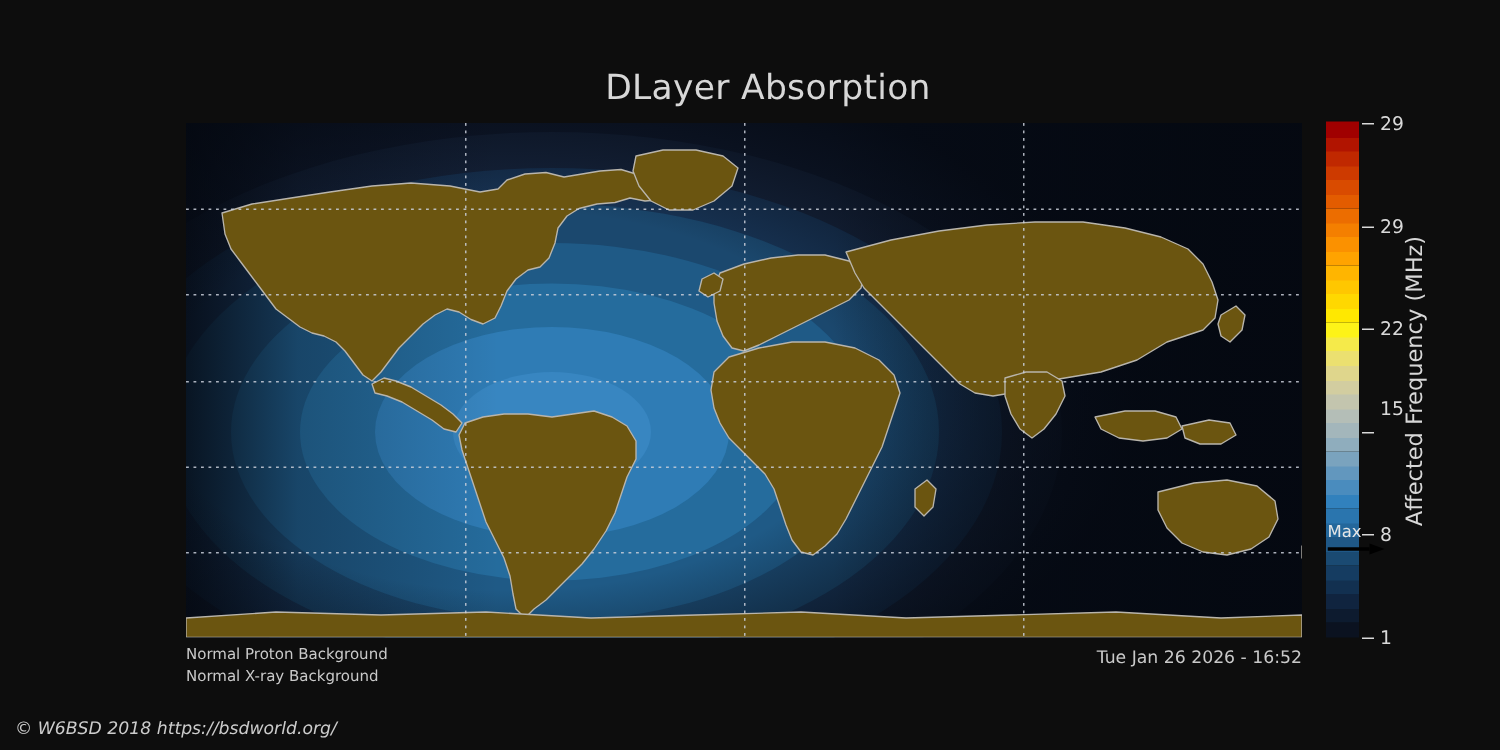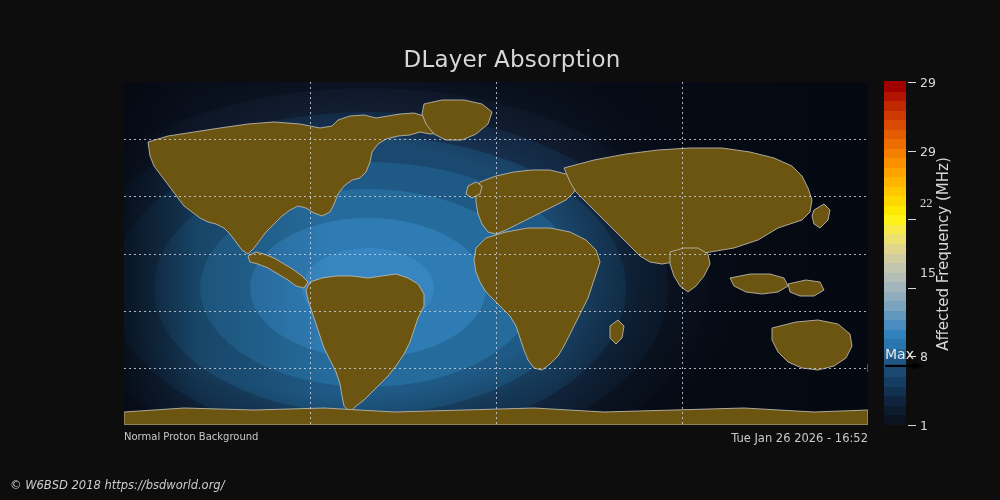--- a/index.html
+++ b/index.html
@@ -46,21 +46,21 @@
   .cseg{position:absolute;left:0;width:22px;}
   .ctick{position:absolute;left:24px;width:8px;height:1px;background:#d9d9d9;}
   .clab{position:absolute;left:36px;font-size:12.5px;color:#d9d9d9;
         transform:translateY(-50%);white-space:nowrap;}
   .cbar-title{position:absolute;left:930px;top:82px;height:343px;width:26px;
               display:flex;align-items:center;justify-content:center;}
   .cbar-title span{transform:rotate(-90deg);white-space:nowrap;font-size:15px;color:#d7d7d7;}
 
   
   .maxmark{position:absolute;left:1px;width:44px;height:22px;}
-  .maxmark .mlab{position:absolute;left:0;top:-1px;font-size:14px;color:#e6e6e6;
+  .maxmark .mlab{position:absolute;left:0;top:-1px;font-size:11px;color:#e6e6e6;
                  line-height:11px;text-align:right;}
   .maxarrow{position:absolute;left:0;top:12px;width:38px;height:8px;}
 
   
   .cap-left{position:absolute;left:124px;top:429px;font-size:10px;color:#c9c9c9;line-height:15px;}
   .cap-right{position:absolute;right:132px;top:431px;font-size:11.5px;color:#c9c9c9;}
   .footer{position:absolute;left:10px;top:478px;font-size:11.5px;color:#cccccc;font-style:italic;}
 </style>
 </head>
 <body>
@@ -201,21 +201,21 @@
         <div class="cseg" style="bottom: 333.472px; height: 10.1278px; background: rgb(160, 0, 0);"></div>
       </div>
     <div id="cticks">
         <div class="ctick" style="top: 343px;"></div>
         <div class="clab" style="top: 343px;">1</div>
         <div class="ctick" style="top: 274px;"></div>
         <div class="clab" style="top: 274px;">8</div>
         <div class="ctick" style="top: 206px;"></div>
         <div class="clab" style="top: 190px;">15</div>
         <div class="ctick" style="top: 137px;"></div>
-        <div class="clab" style="top: 121px; font-family: Liberation Serif, serif;">22</div>
+        <div class="clab" style="top: 137px;">22</div>
         <div class="ctick" style="top: 69px;"></div>
         <div class="clab" style="top: 69px;">29</div>
         <div class="ctick" style="top: 0px;"></div>
         <div class="clab" style="top: 0px;">29</div>
       </div>
 
     <div class="maxmark" id="maxmark" style="top: 268.3px;">
       <div class="mlab">Max</div>
       <svg class="maxarrow" viewBox="0 0 38 8">
         <line x1="0" y1="4" x2="28" y2="4" stroke="#000" stroke-width="2.4"></line>
@@ -223,18 +223,19 @@
       </svg>
     </div>
   </div>
 
   <div class="cbar-title">
     <span>Affected Frequency (MHz)</span>
   </div>
 
   <div class="cap-left">
     <div>Normal Proton Background</div>
+    <div>Normal X-ray Background</div>
   </div>
 
   <div class="cap-right">Tue Jan 26 2026 - 16:52</div>
 
   <div class="footer">© W6BSD 2018 https://bsdworld.org/</div>
 </div>
 
 </body></html>

